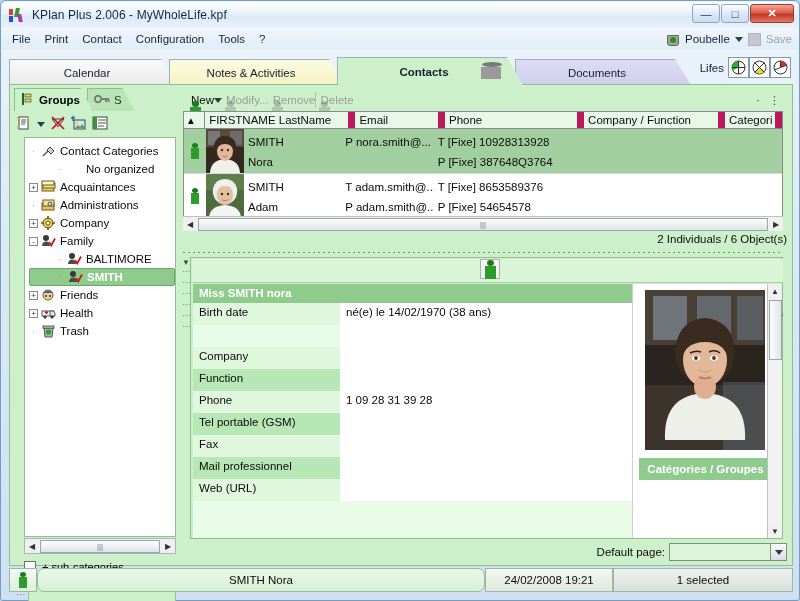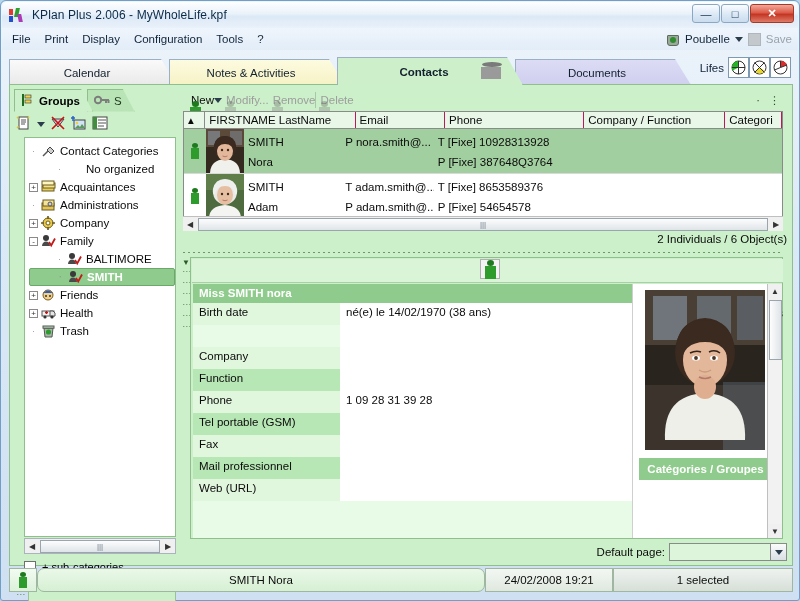--- a/index.html
+++ b/index.html
@@ -75,21 +75,21 @@
   .lifes-lbl { font-size:11.5px; color:#10243a; }
   .lifes-btns { display:flex; }
   .life-btn { width:21px;height:21px;border:1px solid #7e9ab3; background:#fff; display:flex;align-items:center;justify-content:center;}
   
   .content {
     position:absolute; left:8px; top:83px; width:784px; height:482px;
     background:#ccf0c9; border:1px solid #8fbf8c;
   }
   
   .leftpanel { position:absolute; left:0; top:0; width:169px; height:482px; }
-  .lp-tabs { position:absolute; left:4px; top:3px; height:24px; display:flex; align-items:center; }
+  .lp-tabs { position:absolute; left:4px; top:3px; height:24px; display:flex; align-items:flex-start; }
   .lp-tab {
     height:23px; display:flex; align-items:center; gap:4px; padding:0 12px 0 6px;
     font-size:11.5px; border:1px solid #8fbf8c; border-bottom:none; margin-right:-6px;
     -webkit-clip-path: polygon(0 0, calc(100% - 12px) 0, 100% 100%, 0 100%);
     clip-path: polygon(0 0, calc(100% - 12px) 0, 100% 100%, 0 100%);
   }
   .lp-tab.active { background:#ccf0c9; font-weight:bold; z-index:3; }
   .lp-tab.inactive { background:#b9e4b6; color:#1d3a1c; }
   .lp-toolbar { position:absolute; left:6px; top:28px; width:158px; height:22px; display:flex; align-items:center; gap:5px;}
   .tree-box {
@@ -125,21 +125,21 @@
   .rp-toolbar { position:absolute; left:3px; top:3px; width:600px; height:24px; display:flex; align-items:center; padding-left:4px;}
   .tb-btn { display:flex; align-items:center; gap:4px; font-size:11.5px; color:#0d0d0d; }
   .tb-btn.disabled { color:#9d9d9d; }
   .tb-sep { width:1px; height:16px; background:#a7c8a4; }
   .grid-wrap {
     position:absolute; left:3px; top:26px; width:600px; height:120px;
     background:#fff; border:1px solid #8a8a8a; overflow:hidden;
   }
   .grid-head { display:flex; height:17px; background:#e9f7e8; border-bottom:1px solid #8a8a8a; }
   .gh {
-    font-size:11.5px; color:#0b0b0b; padding:1px 4px; border-right:1px solid #be185d;
+    font-size:11.5px; color:#0b0b0b; padding:1px 4px; border-right:7px solid #be185d;
     display:flex; align-items:center; overflow:hidden; white-space:nowrap;
   }
   .grid-row { display:flex; height:45px; border-bottom:1px solid #d9d9d9; }
   .grid-row.sel { background:#a2cf9f; }
   .cell-ico { width:22px; display:flex; align-items:center; justify-content:center; flex:none;}
   .cell-photo { width:38px; flex:none; overflow:hidden; display:flex; align-items:flex-start;}
   .cell { padding:3px 4px; font-size:11.5px; color:#0b0b0b; display:flex; flex-direction:column; justify-content:space-between; overflow:hidden; white-space:nowrap;}
   .cell div { height:20px; line-height:20px; }
   .grid-hscroll {
     position:absolute; left:3px; bottom:0; width:600px; height:15px;
@@ -235,21 +235,21 @@
     <div class="win-btns">
       <div class="win-btn">—</div>
       <div class="win-btn">□</div>
       <div class="win-btn close">✕</div>
     </div>
   </div>
 
   <div class="menubar">
     <div class="menuitem">File</div>
     <div class="menuitem">Print</div>
-    <div class="menuitem">Display</div>
+    <div class="menuitem">Contact</div>
     <div class="menuitem">Configuration</div>
     <div class="menuitem">Tools</div>
     <div class="menuitem">?</div>
 
     <div class="trash-area">
       <span style="display:inline-block;width:14px;height:14px;position:relative;">
         <span style="position:absolute;left:1px;top:3px;width:12px;height:11px;background:#9aa89a;border:1px solid #5d6b5d;border-radius:1px 1px 3px 3px;"></span>
         <span style="position:absolute;left:4px;top:5px;width:6px;height:6px;background:#2e8b2e;border-radius:50%;"></span>
       </span>
       <span class="trash-lbl">Poubelle</span>

